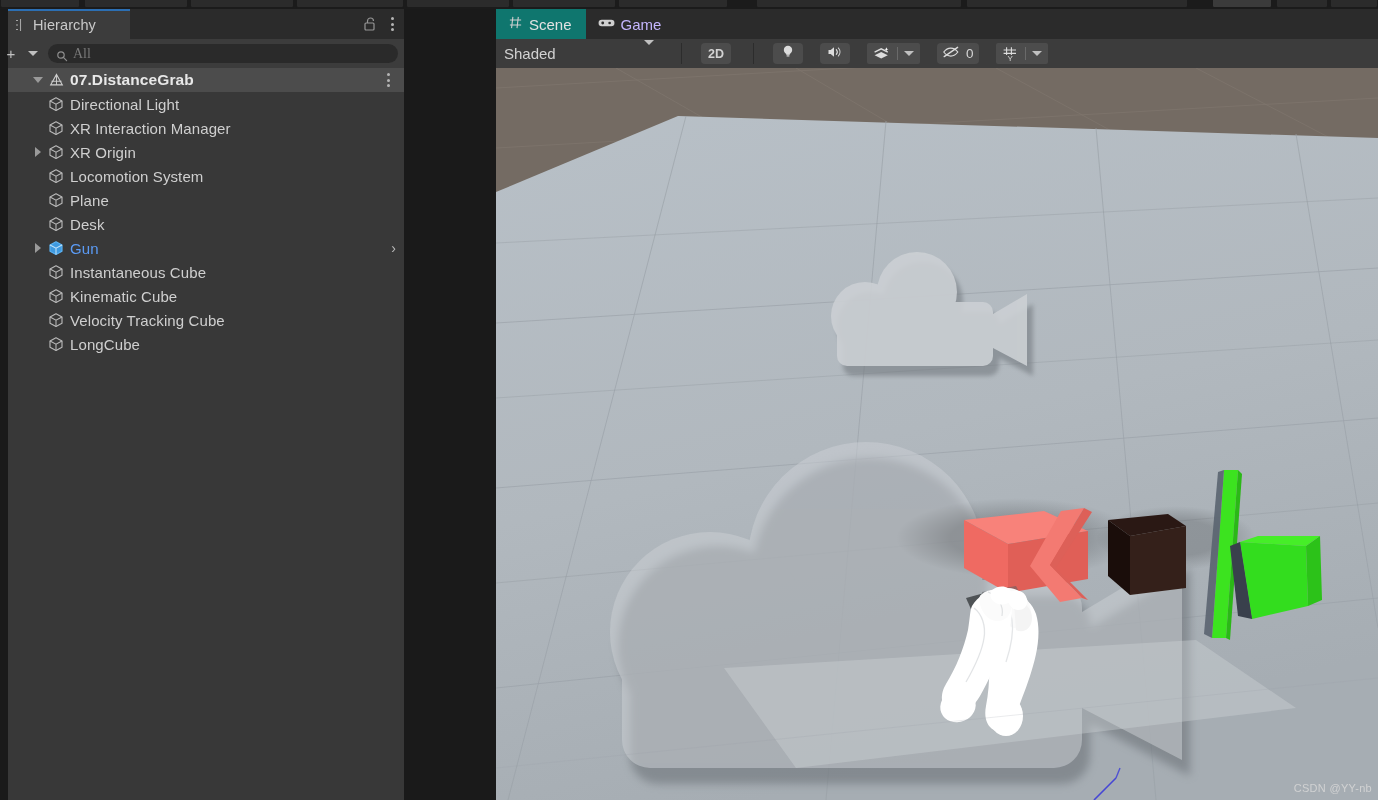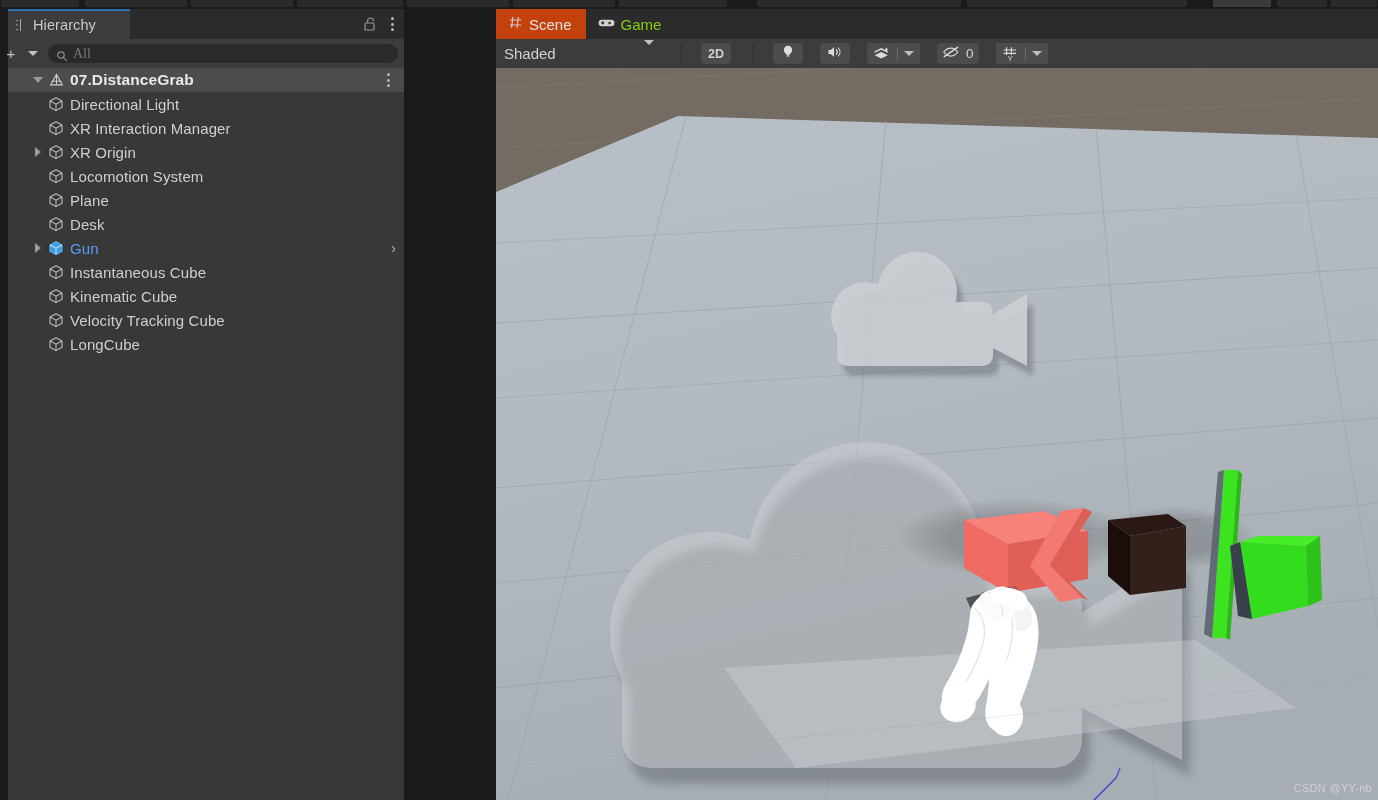--- a/index.html
+++ b/index.html
@@ -68,22 +68,22 @@
      align-items:center; }
   .row .rowkebab i { width:3px;height:3px;border-radius:50%;background:#b5b5b5; }
   .row .chev { position:absolute; right:8px; top:0; height:24px; display:flex;
      align-items:center; color:#b9b9b9; font-size:14px; }
 
   
   .scenepanel { position:absolute; left:496px; top:9px; width:882px; height:791px;
      background:#383838; }
   .s-tabrow { position:relative; height:30px; background:#2b2b2b; display:flex; }
   .s-tab { height:30px; display:flex; align-items:center; gap:6px; padding:0 14px 0 12px; }
-  .s-tab.active { background:#c2410c; }
-  .s-tab .tlabel { color:#84cc16; font-size:15px; }
+  .s-tab.active { background:#0f766e; }
+  .s-tab .tlabel { color:#c4b5fd; font-size:15px; }
   .s-tab.active .tlabel { color:#e2e2e2; }
 
   .s-toolbar { position:relative; height:29px; background:#3c3c3c;
      display:flex; align-items:center; padding-left:6px; gap:14px; }
   .shaded-dd { width:160px; height:21px; background:#3c3c3c;
      display:flex; align-items:center; justify-content:space-between;
      padding:0 8px 0 2px; }
   .shaded-dd .lab { color:#d2d2d2; font-size:15px; }
   .tb-sep { width:1px; height:21px; background:#2c2c2c; margin:0 5px; }
   .tb-btn { height:21px; min-width:30px; background:#4c4c4c; border-radius:4px;

